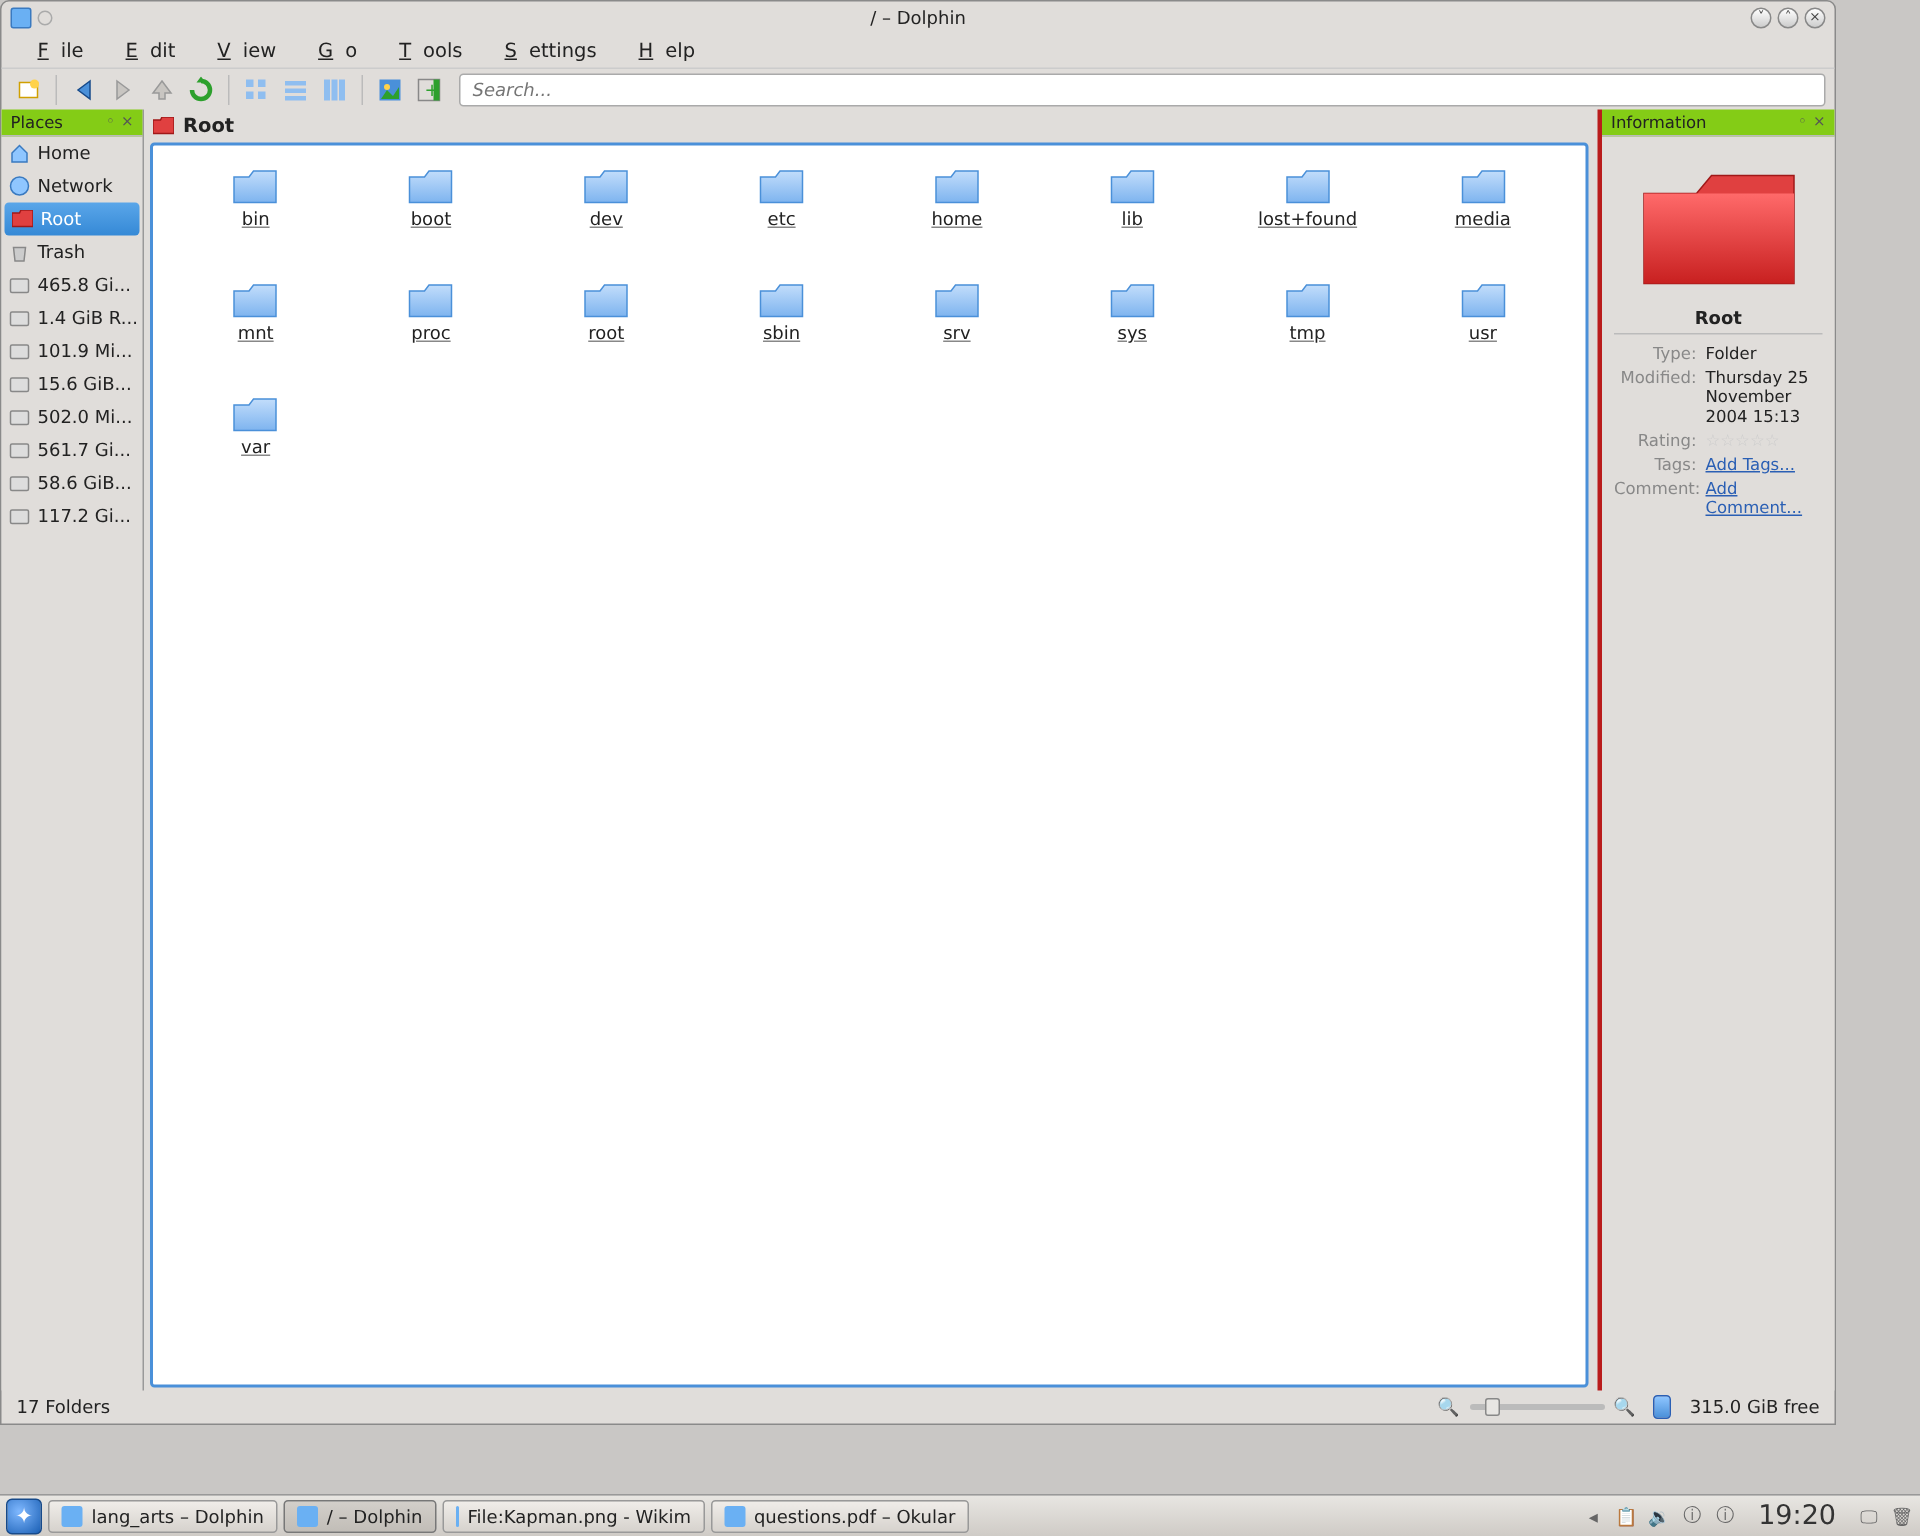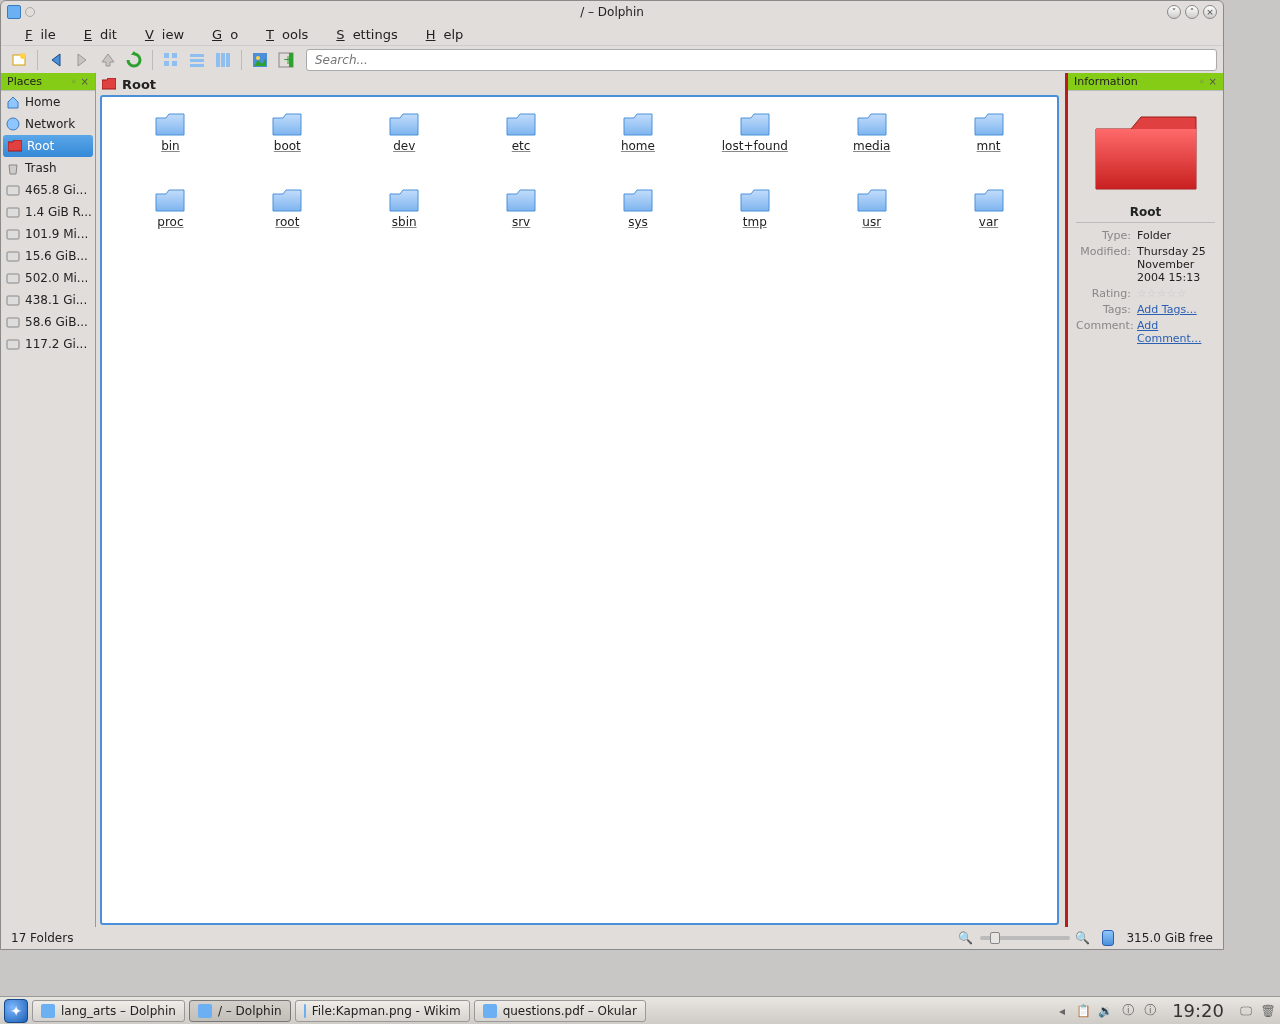--- a/index.html
+++ b/index.html
@@ -252,21 +252,21 @@
               </svg>
             </span>
             <span>502.0 Mi...</span>
           </div>
           <div class="place-item">
             <span class="pi-icon">
               <svg width="14" height="14">
                 <rect x="1" y="3" width="12" height="9" rx="1" fill="#ddd" stroke="#888"></rect>
               </svg>
             </span>
-            <span>438.1 Gi...</span>
+            <span>561.7 Gi...</span>
           </div>
           <div class="place-item">
             <span class="pi-icon">
               <svg width="14" height="14">
                 <rect x="1" y="3" width="12" height="9" rx="1" fill="#ddd" stroke="#888"></rect>
               </svg>
             </span>
             <span>58.6 GiB...</span>
           </div>
           <div class="place-item">
@@ -340,20 +340,32 @@
             <svg class="svg-folder">
               <defs>
                 <linearGradient id="bf" x1="0" y1="0" x2="0" y2="1">
                   <stop offset="0" stop-color="#c2ddfb"></stop>
                   <stop offset="1" stop-color="#7eb4ef"></stop>
                 </linearGradient>
               </defs>
               <path d="M2 7 L12 7 L15 3 L30 3 L30 24 L2 24 Z" fill="url(#bf)" stroke="#4a90d9"></path>
             </svg>
             <span class="flab">home</span>
+          </div>
+          <div class="folder">
+            <svg class="svg-folder">
+              <defs>
+                <linearGradient id="bf" x1="0" y1="0" x2="0" y2="1">
+                  <stop offset="0" stop-color="#c2ddfb"></stop>
+                  <stop offset="1" stop-color="#7eb4ef"></stop>
+                </linearGradient>
+              </defs>
+              <path d="M2 7 L12 7 L15 3 L30 3 L30 24 L2 24 Z" fill="url(#bf)" stroke="#4a90d9"></path>
+            </svg>
+            <span class="flab">lib</span>
           </div>
           <div class="folder">
             <svg class="svg-folder">
               <defs>
                 <linearGradient id="bf" x1="0" y1="0" x2="0" y2="1">
                   <stop offset="0" stop-color="#c2ddfb"></stop>
                   <stop offset="1" stop-color="#7eb4ef"></stop>
                 </linearGradient>
               </defs>
               <path d="M2 7 L12 7 L15 3 L30 3 L30 24 L2 24 Z" fill="url(#bf)" stroke="#4a90d9"></path>

